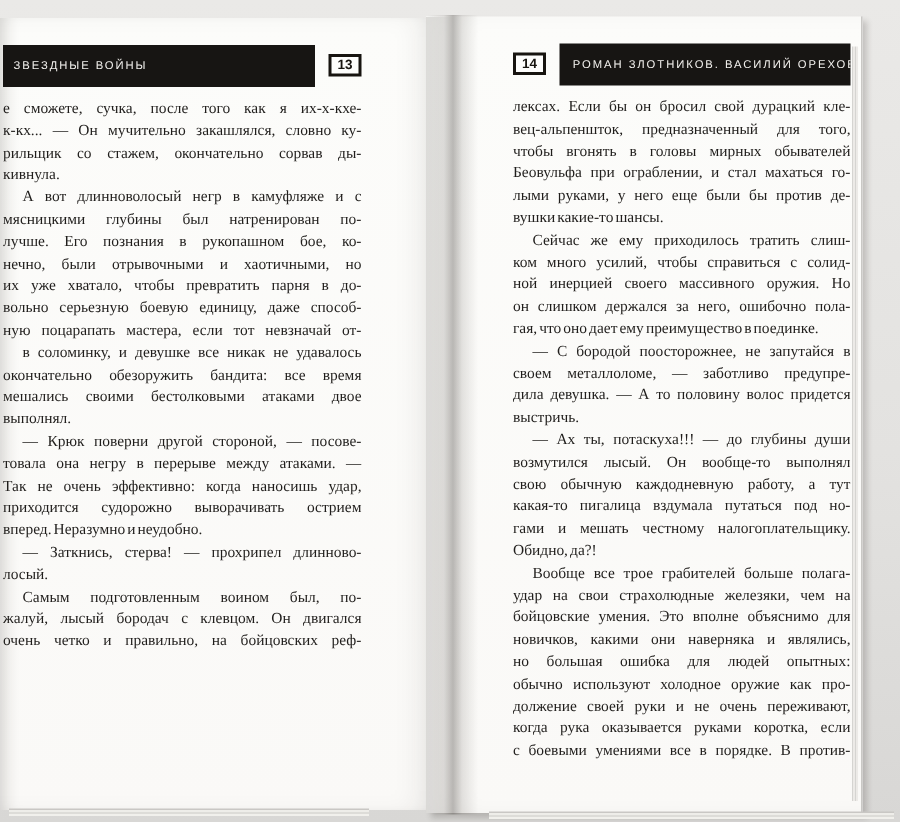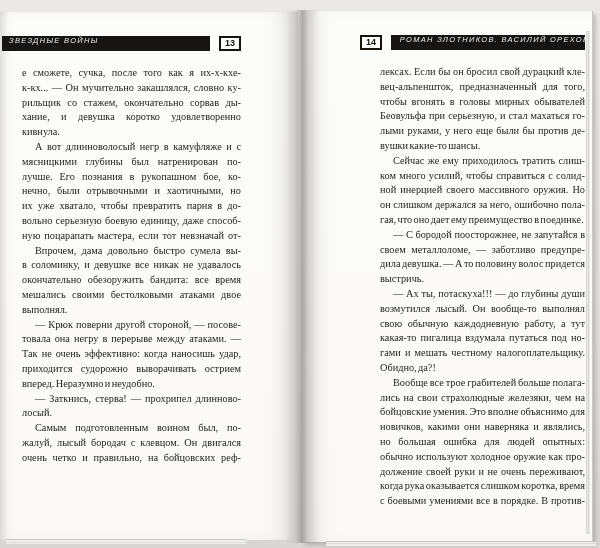--- a/index.html
+++ b/index.html
@@ -16,58 +16,58 @@
     position: absolute; box-sizing: border-box;
     background: linear-gradient(180deg, #fcfcfa 0%, #faf9f7 100%);
   }
   .page-left {
     left: 0; top: 12px; width: 298px; height: 528px;
     padding: 25px 57px 0 2px;
     box-shadow: inset -24px 0 26px -18px rgba(40,35,30,0.25),
                 inset 10px 0 10px -7px rgba(40,35,30,0.18);
   }
   .page-right {
-    left: 302px; top: 11px; width: 291px; height: 531px;
+    left: 284px; top: 11px; width: 291px; height: 531px;
     padding: 25px 7px 0 58px;
     border-right: 1px solid #c9c8c5;
     box-shadow: inset 24px 0 26px -18px rgba(40,35,30,0.22),
                 3px 3px 4px rgba(40,35,30,0.20);
   }
   .spine {
     position: absolute; left: 285px; top: 10px; width: 34px; height: 533px;
     background: linear-gradient(90deg,
       rgba(70,64,58,0) 0%, rgba(70,64,58,0.10) 32%,
       rgba(50,45,40,0.30) 50%,
       rgba(70,64,58,0.12) 68%, rgba(70,64,58,0) 100%);
     z-index: 6; pointer-events: none;
   }
   .header { display: flex; align-items: center; height: 13px; }
   .head-bar {
-    height: 15px; background: #171513; color: #f3f1ee;
+    height: 28px; background: #171513; color: #f3f1ee;
     font-family: "Liberation Sans", sans-serif;
     font-size: 7.5px; letter-spacing: 1.3px; text-transform: uppercase;
-    display: flex; align-items: flex-start; padding: 0 7px;
-    white-space: nowrap; overflow: hidden; flex: 1; font-style: italic;
+    display: flex; align-items: center; padding: 0 7px;
+    white-space: nowrap; overflow: hidden; flex: 1;
   }
   .page-left .head-bar { margin-right: 9px; }
   .page-right .head-bar { margin-left: 9px; justify-content: center; padding-left: 20px; }
   .page-num {
     width: 18px; height: 11px; border: 2px solid #171410;
     background: #fdfdfc; color: #171410;
     font: bold 9px/11px "Liberation Sans", sans-serif;
     text-align: center; flex: 0 0 auto;
   }
   .body-text {
     margin-top: 16px;
     font-size: 10.3px; line-height: 14.8px; color: #201e1c;
   }
   .para { margin: 0; }
   .line {
     text-align: justify; text-align-last: justify;
-    word-spacing: -1.2px; overflow: hidden; margin-left: 20px;
+    word-spacing: -1.2px; overflow: hidden;
   }
   .line.end { text-align-last: left; }
   .para.indent .line:first-child { text-indent: 13px; }
   .stack {
     position: absolute; height: 5px; z-index: 4;
     background: repeating-linear-gradient(180deg,
       #c9c7c4 0 1px, #eeede9 1px 2.5px, #dddcd8 2.5px 3.5px, #f1f0ec 3.5px 5px);
   }
   .stack-bl { left: 6px; bottom: 4px; width: 240px; }
   .stack-br { right: 4px; bottom: 2px; width: 270px; }
@@ -86,34 +86,32 @@
       <div class="head-bar">
         <span>ЗВЕЗДНЫЕ ВОЙНЫ</span>
       </div>
       <div class="page-num">13</div>
     </div>
     <div class="body-text">
         <div class="para">
           <div class="line">е сможете, сучка, после того как я их-х-кхе-</div>
           <div class="line">к-кх... — Он мучительно закашлялся, словно ку-</div>
           <div class="line">рильщик со стажем, окончательно сорвав ды-</div>
-          <div class="line">хание, и девушка коротко удовлетворенно</div>
           <div class="line end">кивнула.</div>
         </div>
         <div class="para indent">
           <div class="line">А вот длинноволосый негр в камуфляже и с</div>
           <div class="line">мясницкими глубины был натренирован по-</div>
           <div class="line">лучше. Его познания в рукопашном бое, ко-</div>
           <div class="line">нечно, были отрывочными и хаотичными, но</div>
           <div class="line">их уже хватало, чтобы превратить парня в до-</div>
           <div class="line">вольно серьезную боевую единицу, даже способ-</div>
           <div class="line">ную поцарапать мастера, если тот невзначай от-</div>
         </div>
         <div class="para indent">
-          <div class="line">Впрочем, дама довольно быстро сумела вы-</div>
           <div class="line">в соломинку, и девушке все никак не удавалось</div>
           <div class="line">окончательно обезоружить бандита: все время</div>
           <div class="line">мешались своими бестолковыми атаками двое</div>
           <div class="line end">выполнял.</div>
         </div>
         <div class="para indent">
           <div class="line">— Крюк поверни другой стороной, — посове-</div>
           <div class="line">товала она негру в перерыве между атаками. —</div>
           <div class="line">Так не очень эффективно: когда наносишь удар,</div>
           <div class="line">приходится судорожно выворачивать острием</div>
@@ -138,21 +136,21 @@
       <div class="page-num">14</div>
       <div class="head-bar">
         <span>РОМАН ЗЛОТНИКОВ. ВАСИЛИЙ ОРЕХОВ</span>
       </div>
     </div>
     <div class="body-text">
         <div class="para">
           <div class="line">лексах. Если бы он бросил свой дурацкий кле-</div>
           <div class="line">вец-альпеншток, предназначенный для того,</div>
           <div class="line">чтобы вгонять в головы мирных обывателей</div>
-          <div class="line">Беовульфа при серьезную, и стал махаться го-</div>
+          <div class="line">Беовульфа при ограблении, и стал махаться го-</div>
           <div class="line">лыми руками, у него еще были бы против де-</div>
           <div class="line end">вушки какие-то шансы.</div>
         </div>
         <div class="para indent">
           <div class="line">Сейчас же ему приходилось тратить слиш-</div>
           <div class="line">ком много усилий, чтобы справиться с солид-</div>
           <div class="line">ной инерцией своего массивного оружия. Но</div>
           <div class="line">он слишком держался за него, ошибочно пола-</div>
           <div class="line end">гая, что оно дает ему преимущество в поединке.</div>
         </div>
@@ -165,27 +163,27 @@
         <div class="para indent">
           <div class="line">— Ах ты, потаскуха!!! — до глубины души</div>
           <div class="line">возмутился лысый. Он вообще-то выполнял</div>
           <div class="line">свою обычную каждодневную работу, а тут</div>
           <div class="line">какая-то пигалица вздумала путаться под но-</div>
           <div class="line">гами и мешать честному налогоплательщику.</div>
           <div class="line end">Обидно, да?!</div>
         </div>
         <div class="para indent">
           <div class="line">Вообще все трое грабителей больше полага-</div>
-          <div class="line">лись на свои страхолюдные железяки, чем на</div>
+          <div class="line">удар на свои страхолюдные железяки, чем на</div>
           <div class="line">бойцовские умения. Это вполне объяснимо для</div>
           <div class="line">новичков, какими они наверняка и являлись,</div>
           <div class="line">но большая ошибка для людей опытных:</div>
           <div class="line">обычно используют холодное оружие как про-</div>
           <div class="line">должение своей руки и не очень переживают,</div>
-          <div class="line">когда рука оказывается слишком коротка, время</div>
+          <div class="line">когда рука оказывается руками коротка, если</div>
           <div class="line">с боевыми умениями все в порядке. В против-</div>
         </div>
       </div>
     <div class="edge-right-side"></div>
   </div>
 
   <div class="stack stack-bl"></div>
   <div class="stack stack-br"></div>
 
 </div>

